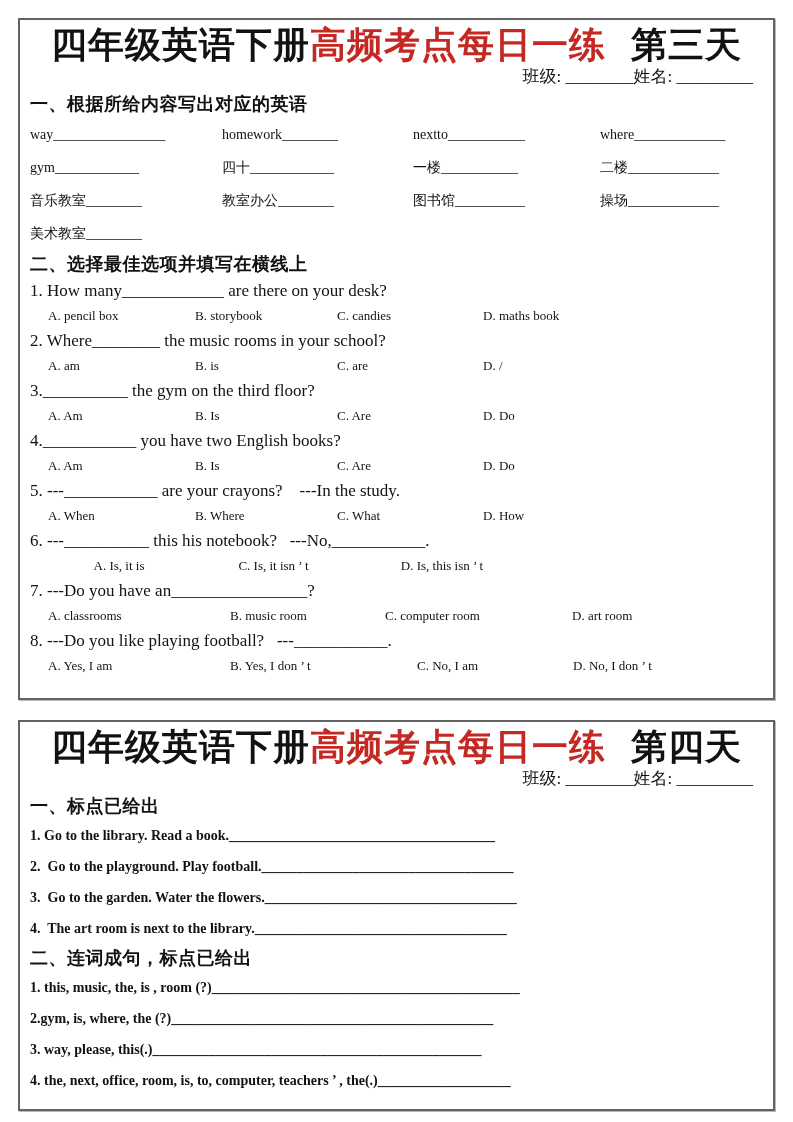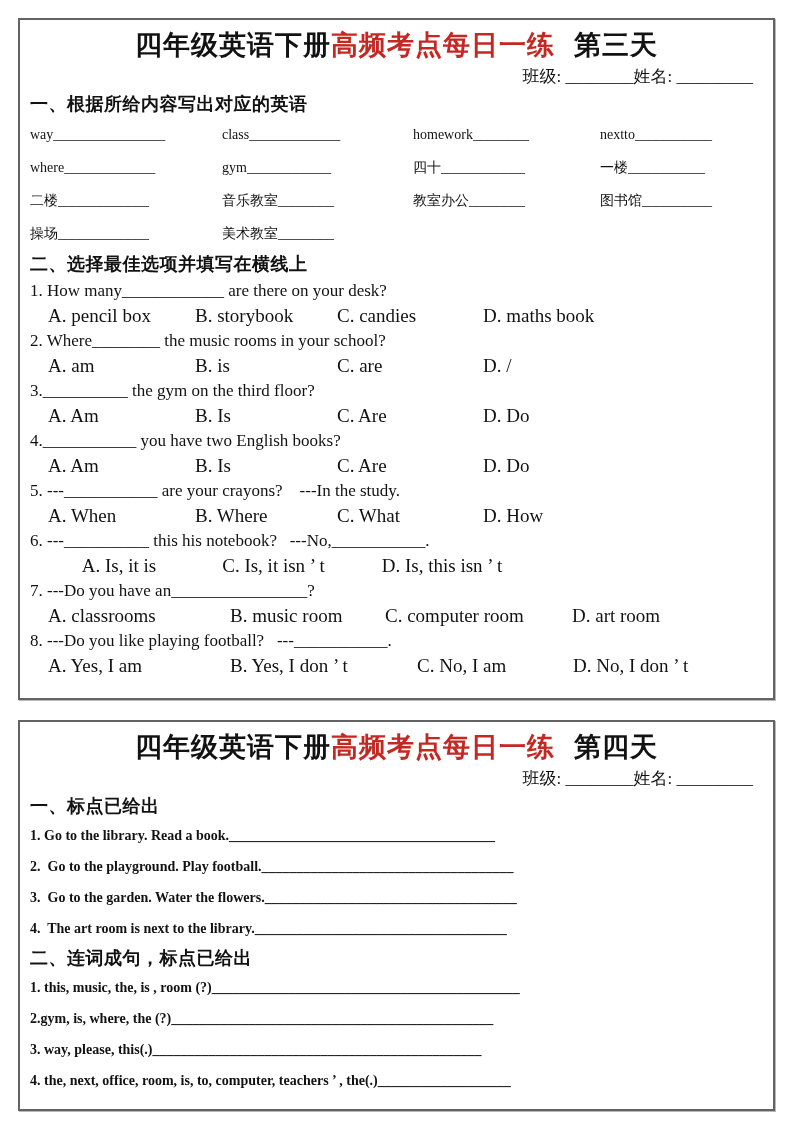--- a/index.html
+++ b/index.html
@@ -10,41 +10,41 @@
     color: #121212; overflow: hidden;
   }
   .sheet {
     box-sizing: border-box; border: 2px solid #636363;
     padding: 6px 10px 8px 10px; background: #fff;
     box-shadow: 1px 1px 0 #b9b9b9;
   }
   .sheet-day3 { height: 682px; }
   .sheet-day4 { height: 391px; margin-top: 20px; }
   .title {
-    text-align: center; font-size: 27px; font-weight: bold;
+    text-align: center; font-size: 36px; font-weight: bold;
     line-height: 38px; letter-spacing: 1px; white-space: pre;
   }
   .title .red { color: var(--accent, #c42823); }
   .title .day { margin-left: 0.7em; }
   .meta {
     text-align: right; font-size: 17px; line-height: 26px;
     padding-right: 10px; white-space: pre;
   }
   .sec-head {
     font-size: 18px; font-weight: bold; line-height: 28px;
     letter-spacing: 0.5px;
   }
   .vocab {
     display: grid; grid-template-columns: 192px 191px 187px 1fr;
     font-size: 14px; line-height: 33px; white-space: pre;
   }
   .q-line { font-size: 17px; line-height: 25px; white-space: pre; overflow: hidden; }
   .opts {
     display: grid; padding-left: 18px;
-    font-size: 19px; line-height: 25px; white-space: pre; overflow: hidden;
+    font-size: 13px; line-height: 25px; white-space: pre; overflow: hidden;
   }
   .cols-std { grid-template-columns: 147px 142px 146px 1fr; }
   .cols-q6  { grid-template-columns: 142px 167px 170px 1fr; text-align: center; }
   .cols-q7  { grid-template-columns: 182px 155px 187px 1fr; }
   .cols-q8  { grid-template-columns: 182px 187px 156px 1fr; }
   .t-line { font-size: 14px; line-height: 31px; white-space: pre; overflow: hidden; font-weight: bold; }
 </style>
 </head>
 <body>
 
@@ -52,21 +52,20 @@
 
   <div class="sheet sheet-day3">
     <div class="title"><span>四年级英语下册</span><span class="red">高频考点每日一练</span><span class="day">第三天</span></div>
 
     <div class="meta">班级: ________姓名: _________</div>
 
     <div class="sec-head">一、根据所给内容写出对应的英语</div>
 
     <div class="vocab">
       <span>way________________</span>
-      <span>class_____________</span>
       <span>homework________</span>
       <span>nextto___________</span>
       <span>where_____________</span>
       <span>gym____________</span>
       <span>四十____________</span>
       <span>一楼___________</span>
       <span>二楼_____________</span>
       <span>音乐教室________</span>
       <span>教室办公________</span>
       <span>图书馆__________</span>

